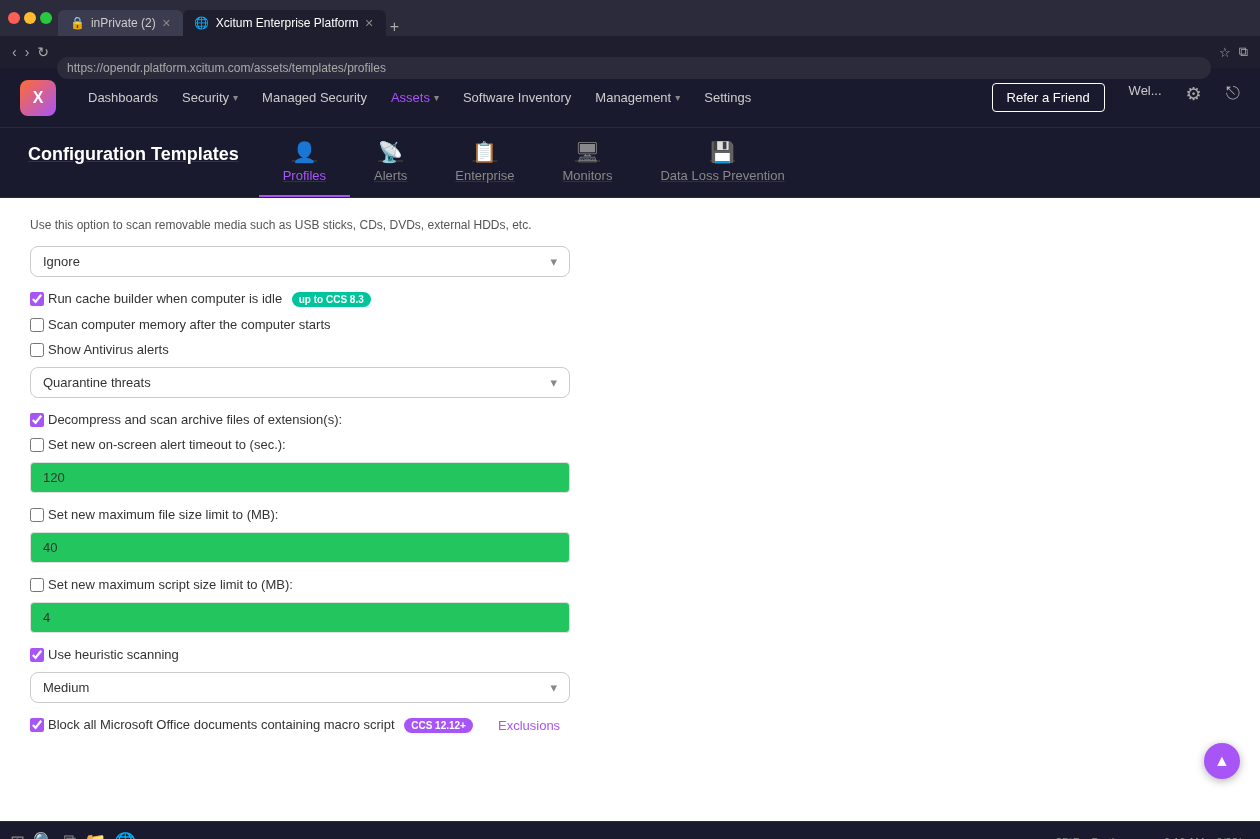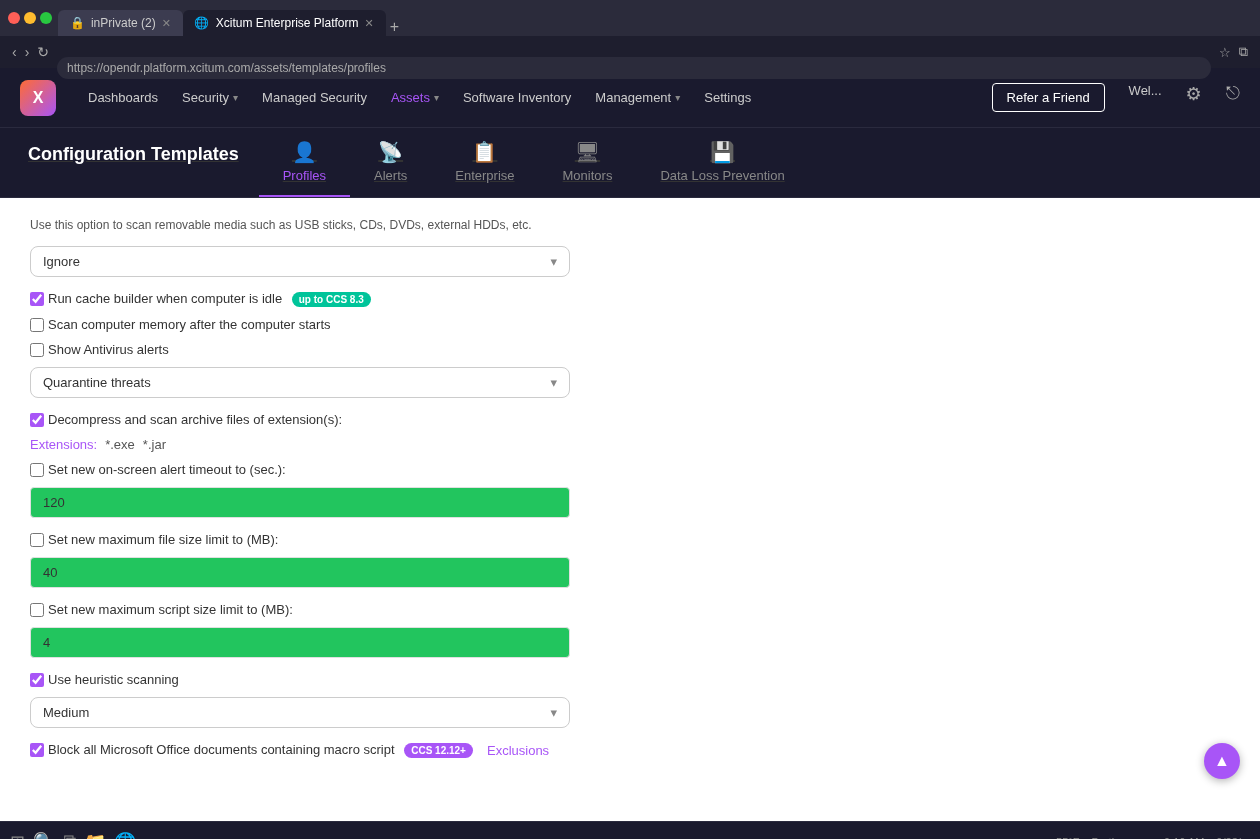--- a/index.html
+++ b/index.html
@@ -53,21 +53,21 @@
     .checkbox-row { display: flex; align-items: center; gap: 4px; margin-bottom: 10px; }
     .checkbox-row input[type="checkbox"] { width: 14px; height: 14px; accent-color: #a855f7; flex-shrink: 0; }
     .checkbox-label { font-size: 13px; color: #333; }
     .badge { display: inline-flex; align-items: center; padding: 2px 7px; border-radius: 10px; font-size: 10px; font-weight: 600; margin-left: 6px; }
     .badge-green { background: #00c49a; color: #fff; }
     .badge-purple { background: #a855f7; color: #fff; }
     .extensions-row { display: flex; align-items: center; gap: 8px; margin-bottom: 10px; margin-left: 0; }
     .extensions-label { color: #a855f7; font-size: 13px; font-weight: 500; }
     .extension-tag { color: #555; font-size: 13px; }
     .text-input { width: 540px; padding: 7px 12px; border: 1px solid #e0e0e0; border-radius: 4px; background: #22c55e; font-size: 13px; color: #333; }
-    .exclusions-link { color: #a855f7; font-size: 13px; margin-left: 10px; cursor: pointer; text-decoration: none; }
+    .exclusions-link { color: #a855f7; font-size: 13px; margin-left: 21px; cursor: pointer; text-decoration: none; }
 
     
     ::-webkit-scrollbar { width: 6px; }
     ::-webkit-scrollbar-track { background: #f1f1f1; }
     ::-webkit-scrollbar-thumb { background: #ccc; border-radius: 3px; }
 
     
     .taskbar { background: #1a1a2e; height: 40px; display: flex; align-items: center; padding: 0 10px; gap: 8px; border-top: 1px solid #2a2a3e; }
     .taskbar-item { color: #888; font-size: 18px; cursor: pointer; }
     .taskbar-right { margin-left: auto; color: #aaa; font-size: 12px; display: flex; align-items: center; gap: 12px; }
@@ -212,25 +212,20 @@
       <span>Quarantine threats</span>
       <span class="chevron-down">▾</span>
     </div>
   </div>
 
   <div class="form-row checkbox-row">
     <input type="checkbox" checked="" style="">
     <label class="checkbox-label">Decompress and scan archive files of extension(s):</label>
   </div>
 
-  <div class="form-row extensions-row">
-    <span class="extensions-label">Extensions:</span>
-    <span class="extension-tag">*.exe</span>
-    <span class="extension-tag">*.jar</span>
-  </div>
 
   <div class="form-row checkbox-row">
     <input type="checkbox" style="">
     <label class="checkbox-label">Set new on-screen alert timeout to (sec.):</label>
   </div>
   <div class="form-row">
     <input type="text" class="text-input" value="120" style="">
   </div>
 
   <div class="form-row checkbox-row">

